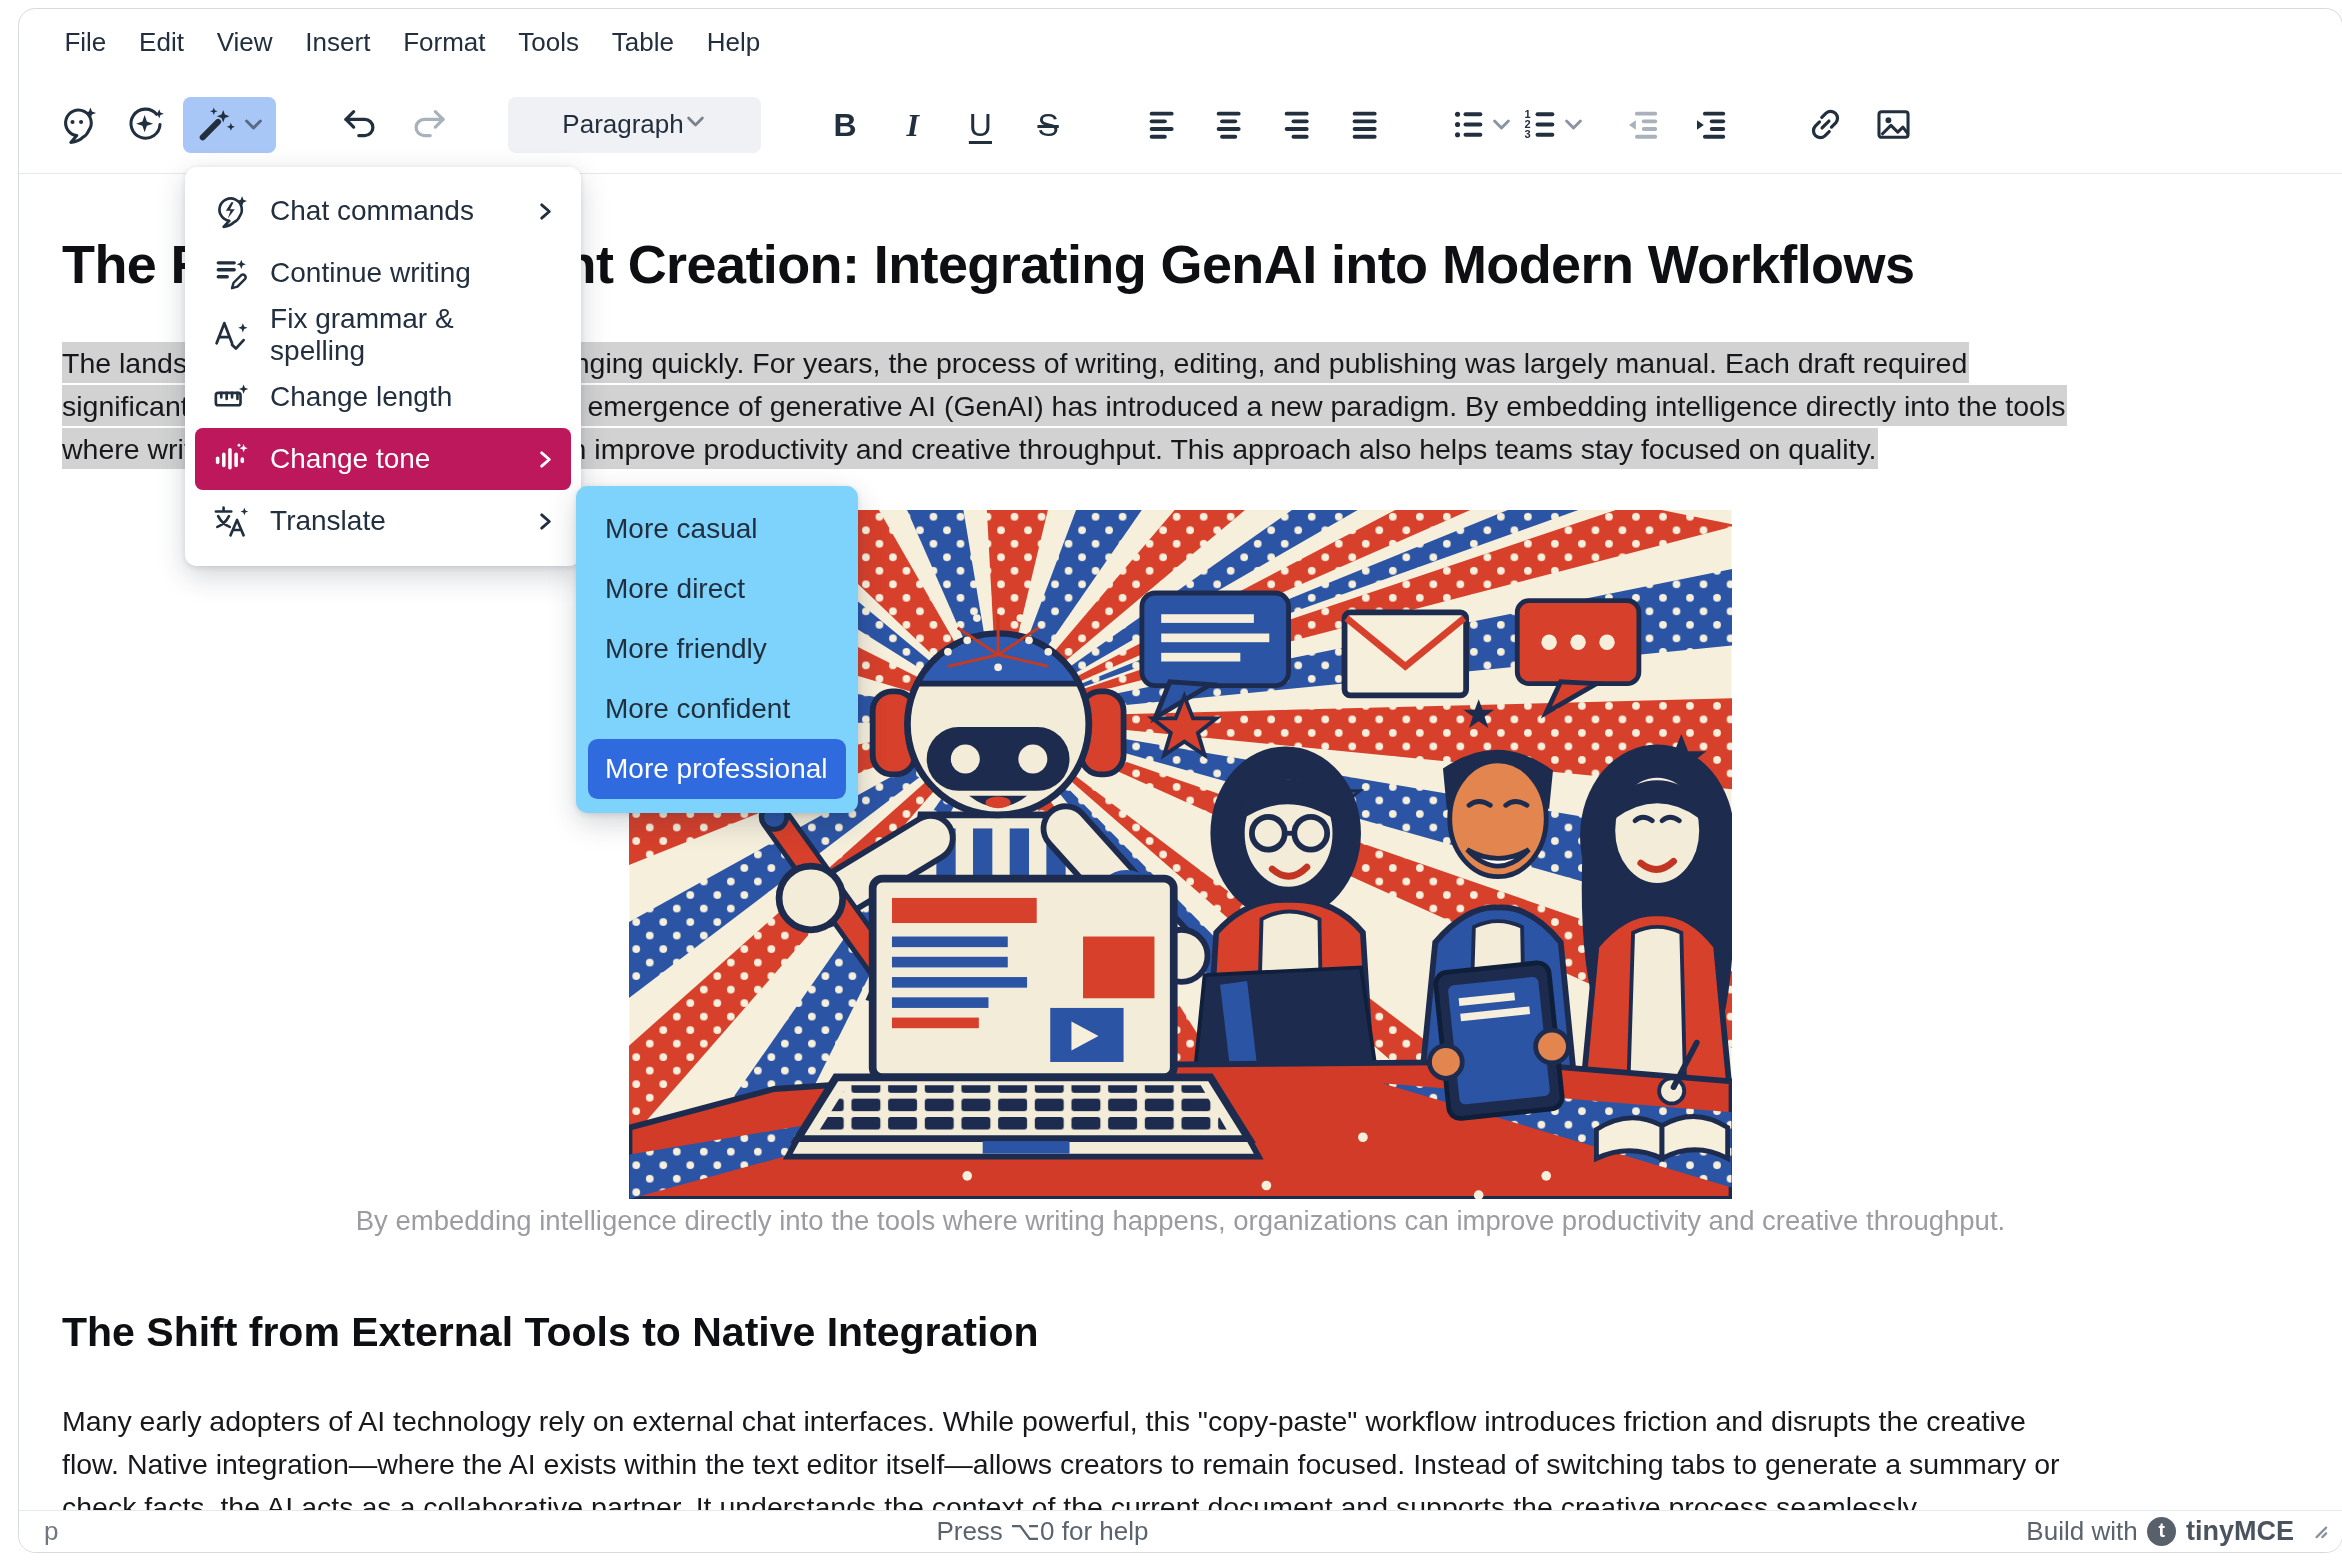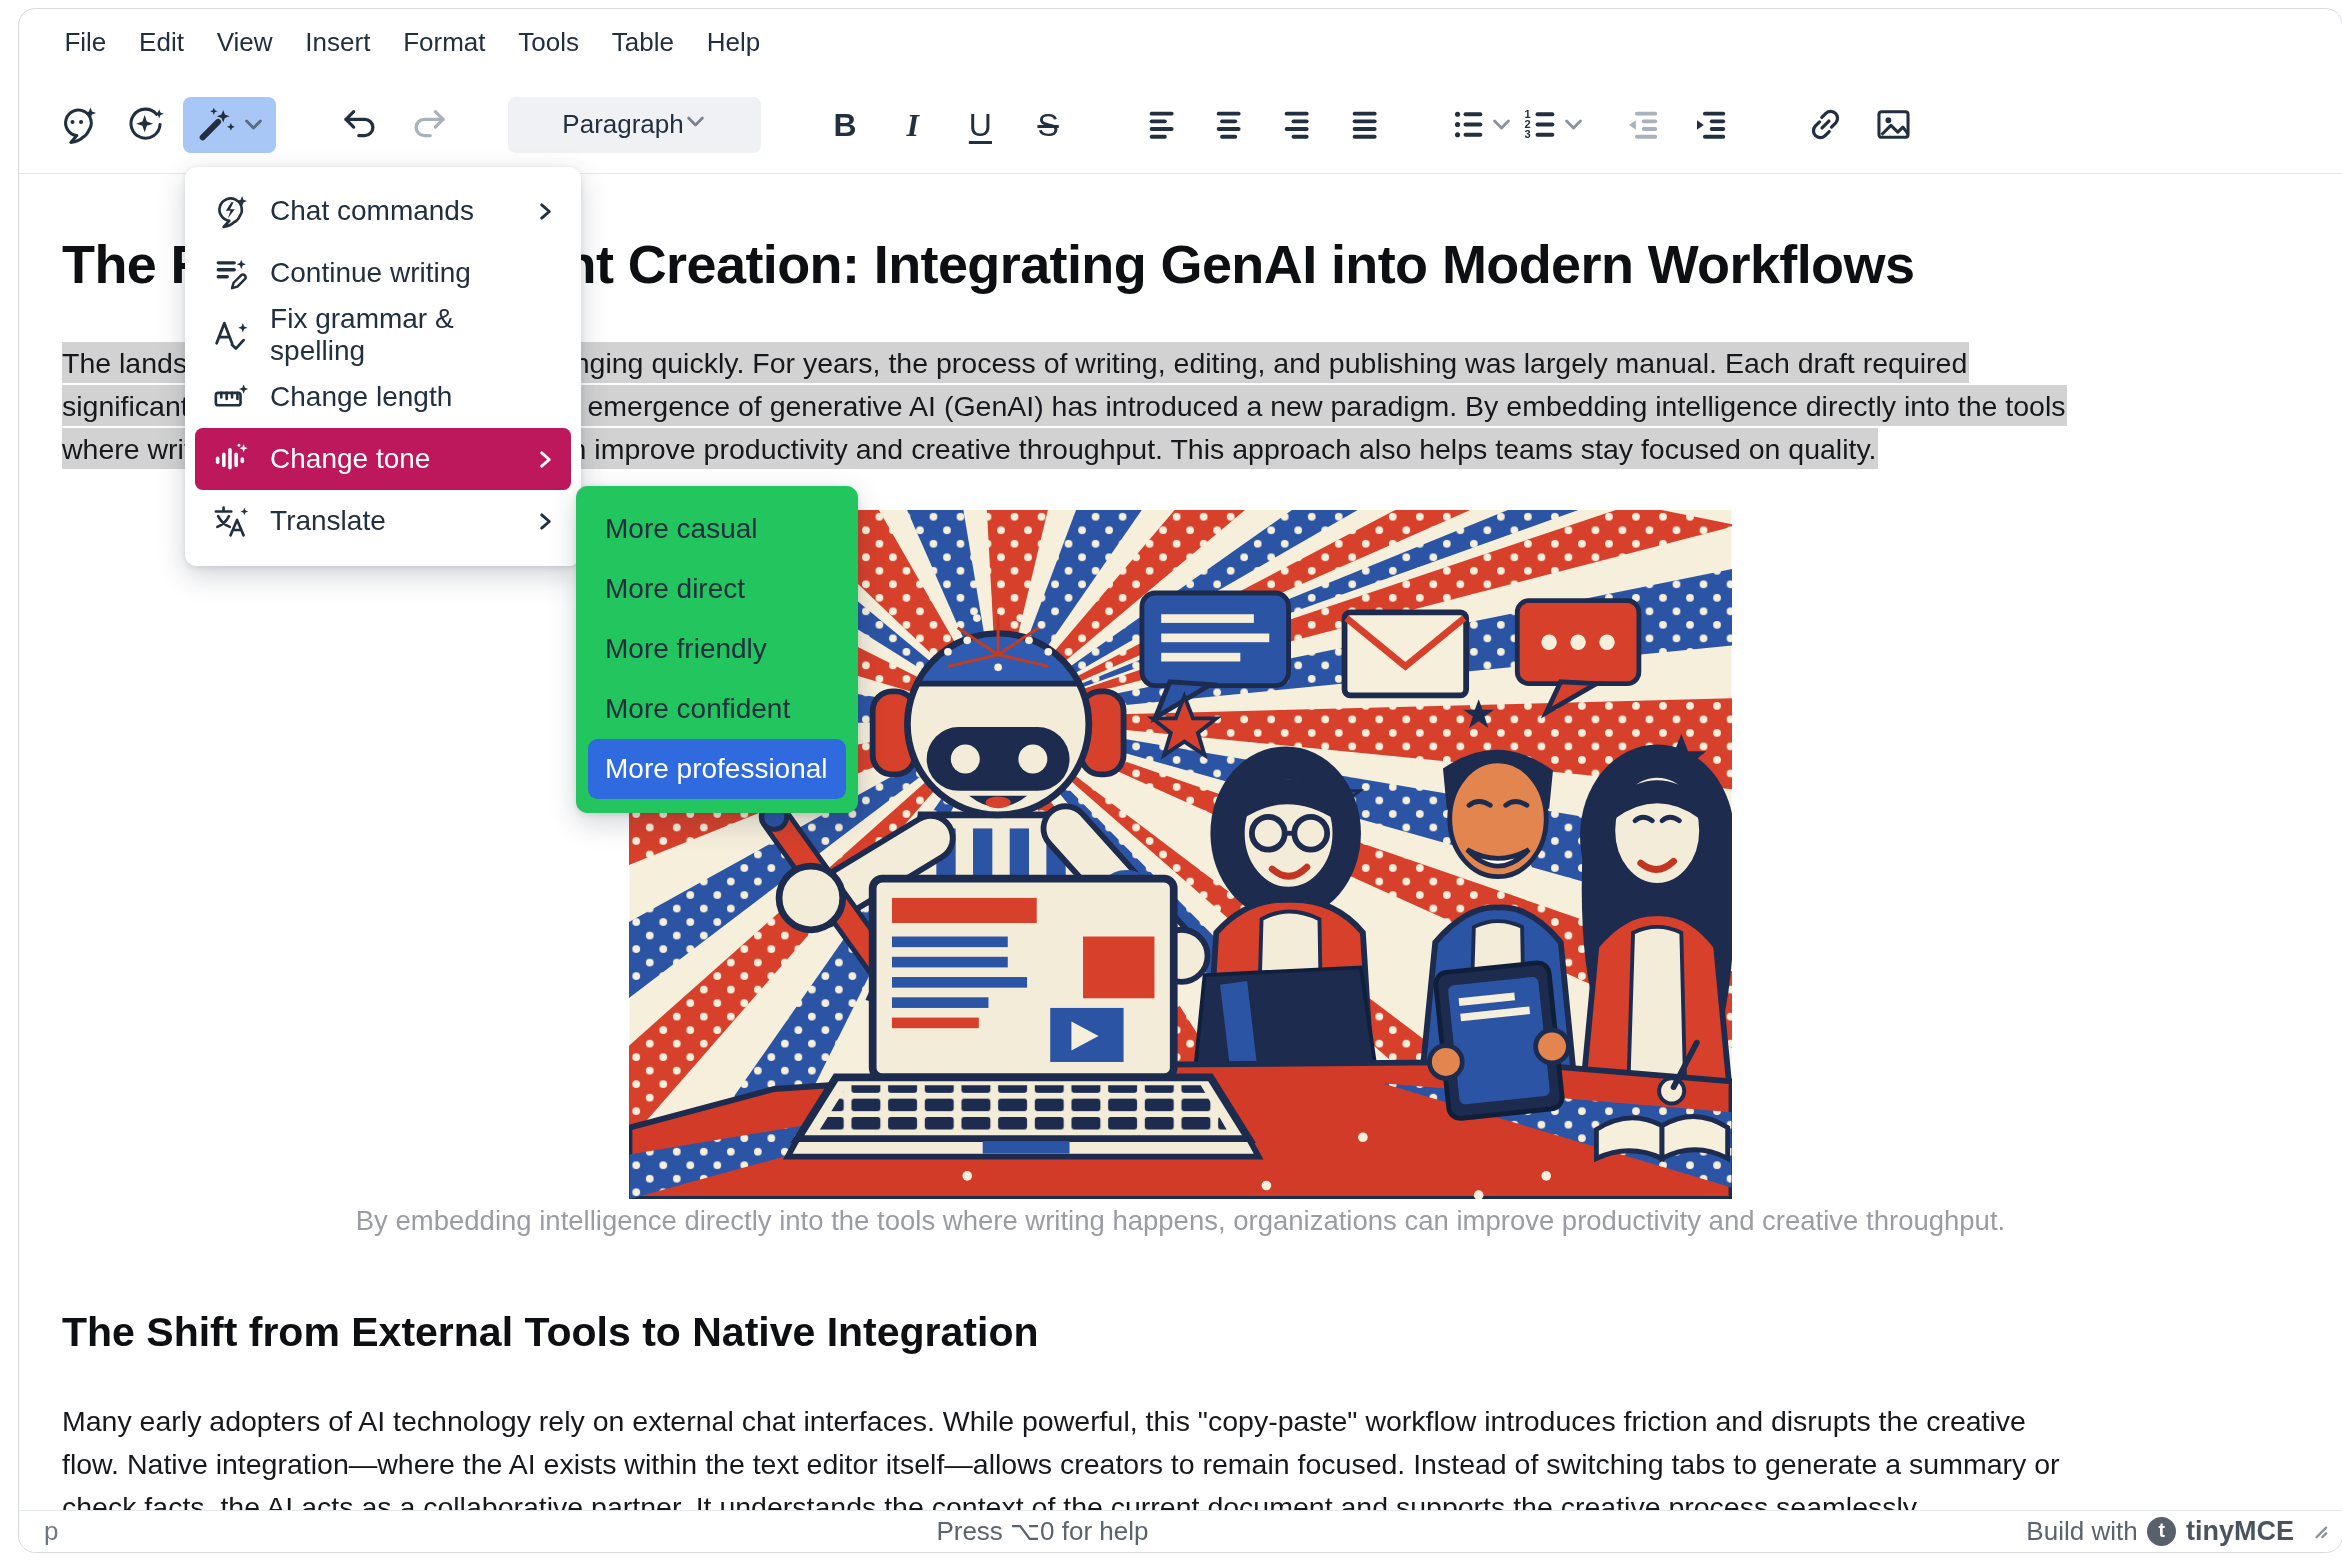--- a/index.html
+++ b/index.html
@@ -56,21 +56,21 @@
 
   
   .ai-menu { position:absolute; left:166px; top:158px; width:396px; background:#fff; border-radius:11.6px;
              padding:13.5px 0; z-index:30;
              box-shadow:0 9.7px 29px rgba(34,47,62,.20), 0 1.9px 5.8px rgba(34,47,62,.12); }
   .ai-item { height:62px; margin:0 9.7px; padding:0 15.4px 0 17.4px; display:flex; align-items:center; gap:21px;
              border-radius:7.7px; font-size:28px; color:#222f3e; }
   .ai-item svg { flex:none; }
   .ai-item .lbl { flex:1; }
   .ai-item.hl { background:#be185d; color:#fff; }
-  .submenu { position:absolute; left:557px; top:477px; width:282px; background:#22c55e; border-radius:11.6px;
+  .submenu { position:absolute; left:557px; top:477px; width:282px; background:#7dd3fc; border-radius:11.6px;
              padding:13.5px 0; z-index:31;
              box-shadow:0 9.7px 29px rgba(34,47,62,.20), 0 1.9px 5.8px rgba(34,47,62,.12); }
   .sub-item { height:60px; margin:0 11.6px; padding:0 17.4px; display:flex; align-items:center;
               border-radius:9.7px; font-size:28px; color:#222f3e; }
   .sub-item.hl { background:#2f6bdf; color:#fff; }
 </style>
 </head>
 <body>
 
 <div class="window">

